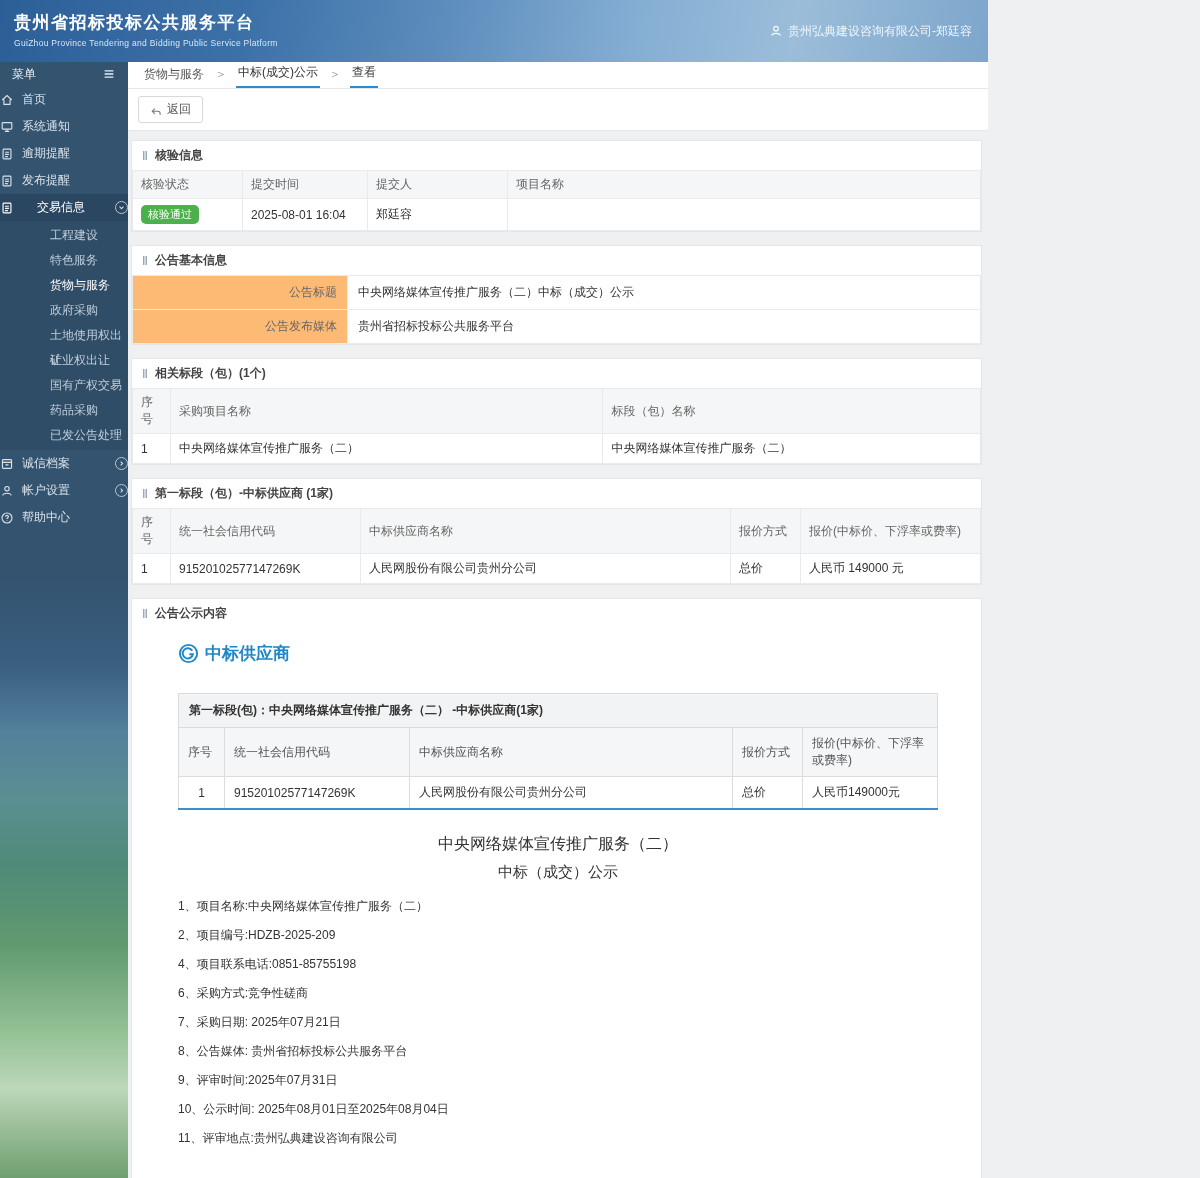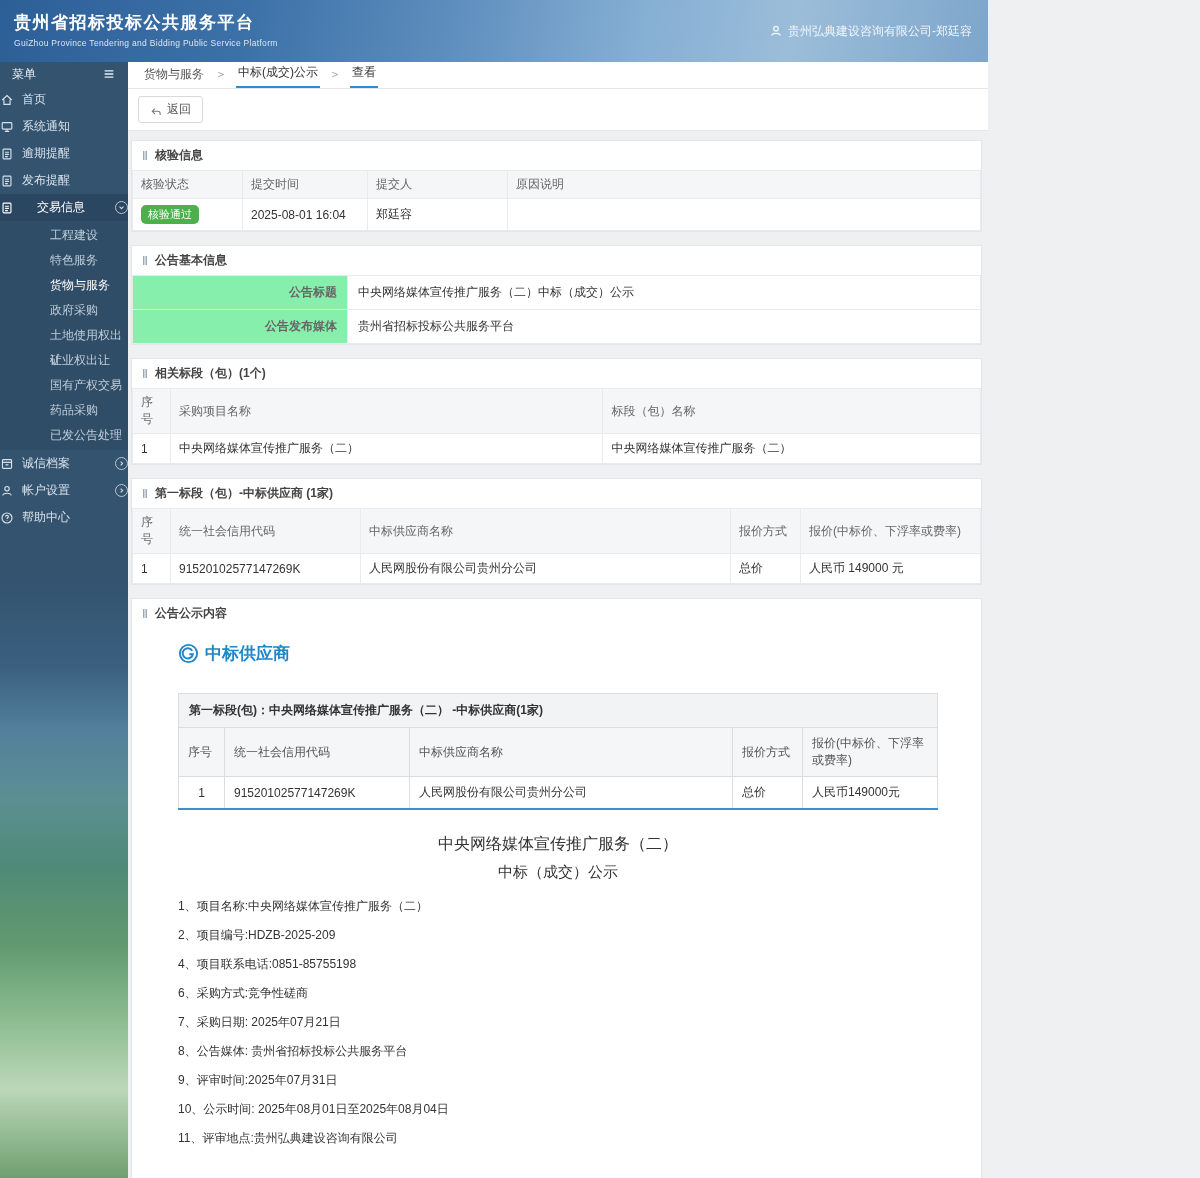--- a/index.html
+++ b/index.html
@@ -43,21 +43,21 @@
   .scrollarea { flex: 1; overflow: hidden; padding: 9px 6px 0 3px; }
   .panel { background: #fff; border: 1px solid #e4e7ea; margin-bottom: 13px; }
   .panel-title { display: flex; align-items: center; gap: 7px; padding: 6px 10px; font-size: 12px; color: #444; font-weight: bold; }
   .tmark { color: #9aa7b5; font-weight: bold; }
 
   table { width: 100%; border-collapse: collapse; font-size: 12px; }
   .grid th { background: #f5f6f7; color: #666; font-weight: normal; text-align: left; padding: 5px 8px; border: 1px solid #e8eaec; }
   .grid td { padding: 6px 8px; border: 1px solid #e8eaec; color: #333; background: #fff; }
   .badge-ok { display: inline-block; background: #4cb04c; color: #fff; font-size: 11px; padding: 2px 7px; border-radius: 5px; }
 
-  .kv td.k { width: 215px; text-align: right; color: #666; background: #86efac; padding: 8px 10px; border: 1px solid #e8eaec; font-weight: bold; }
+  .kv td.k { width: 215px; text-align: right; color: #666; background: #fdba74; padding: 8px 10px; border: 1px solid #e8eaec; }
   .kv td.v { padding: 8px 10px; border: 1px solid #e8eaec; color: #333; }
 
   
   .doc { padding: 14px 43px 34px 46px; }
   .doc-logo { display: flex; align-items: center; gap: 6px; color: #1f86c8; font-size: 17px; font-weight: bold; margin-bottom: 28px; }
   .inner-table { border-bottom: 2px solid #3a8fd0; }
   .inner-table th, .inner-table td { border: 1px solid #dcdcdc; padding: 7px 9px; font-size: 12px; }
   .inner-table .cap { background: #f2f3f4; text-align: left; font-weight: bold; color: #333; padding: 8px 10px; }
   .inner-table th { background: #f5f6f7; font-weight: normal; color: #555; text-align: left; }
   .doc-title { text-align: center; font-size: 16px; color: #333; margin: 24px 0 4px; }
@@ -239,21 +239,21 @@
                 <col style="width:110px">
                 <col style="width:125px">
                 <col style="width:140px">
                 <col>
               </colgroup>
             <tbody>
                 <tr>
               <th>核验状态</th>
               <th>提交时间</th>
               <th>提交人</th>
-              <th>原因说明</th>
+              <th>项目名称</th>
             </tr>
             <tr>
               <td><span class="badge-ok">核验通过</span></td>
               <td>2025-08-01 16:04</td>
               <td>郑廷容</td>
               <td></td>
             </tr>
           </tbody>
             </table>
         </div>

